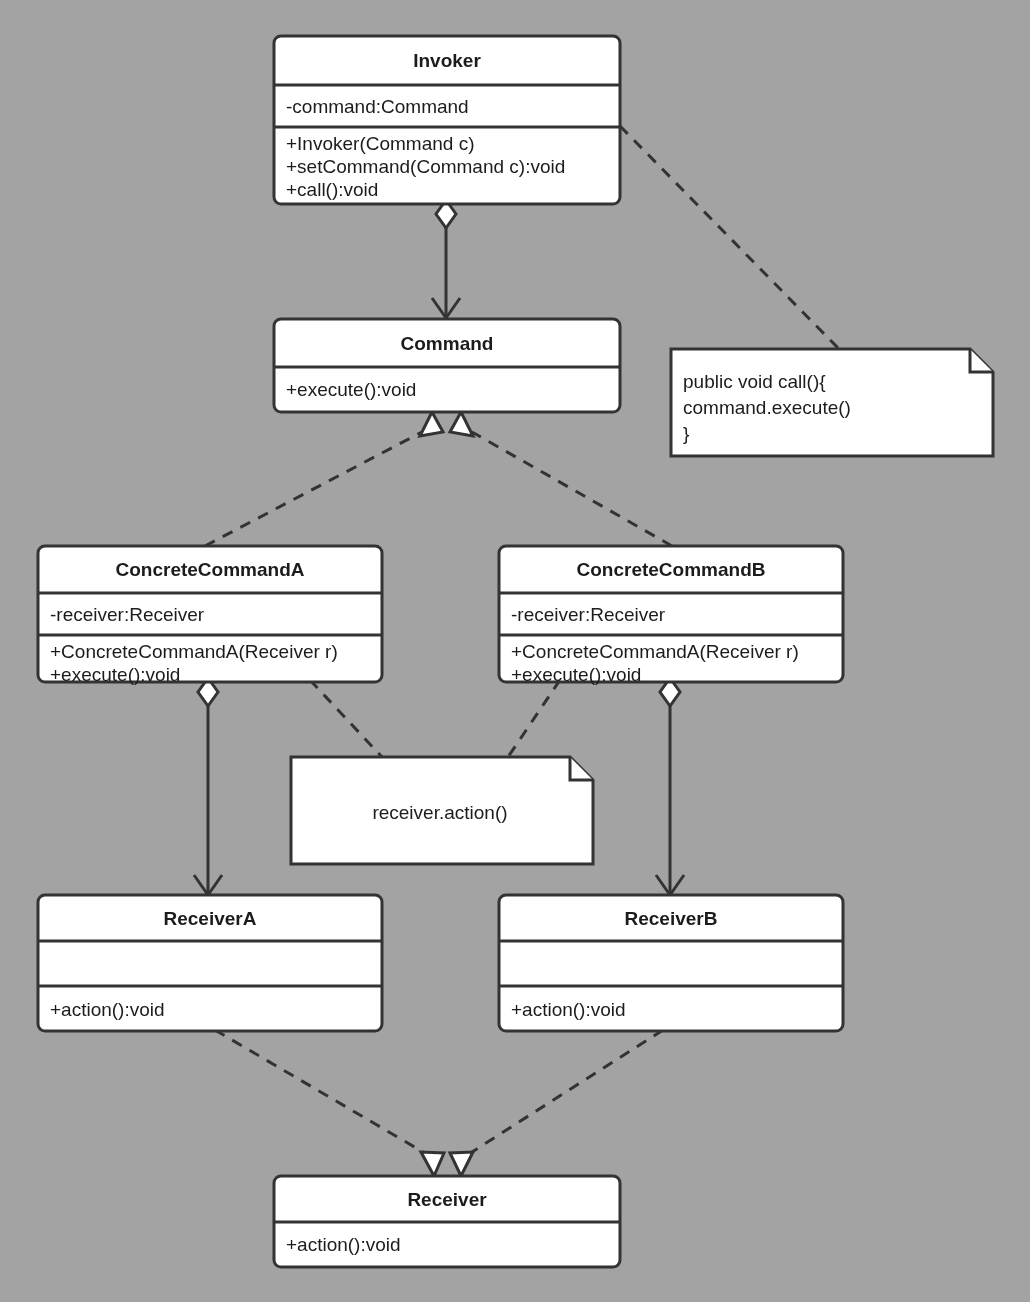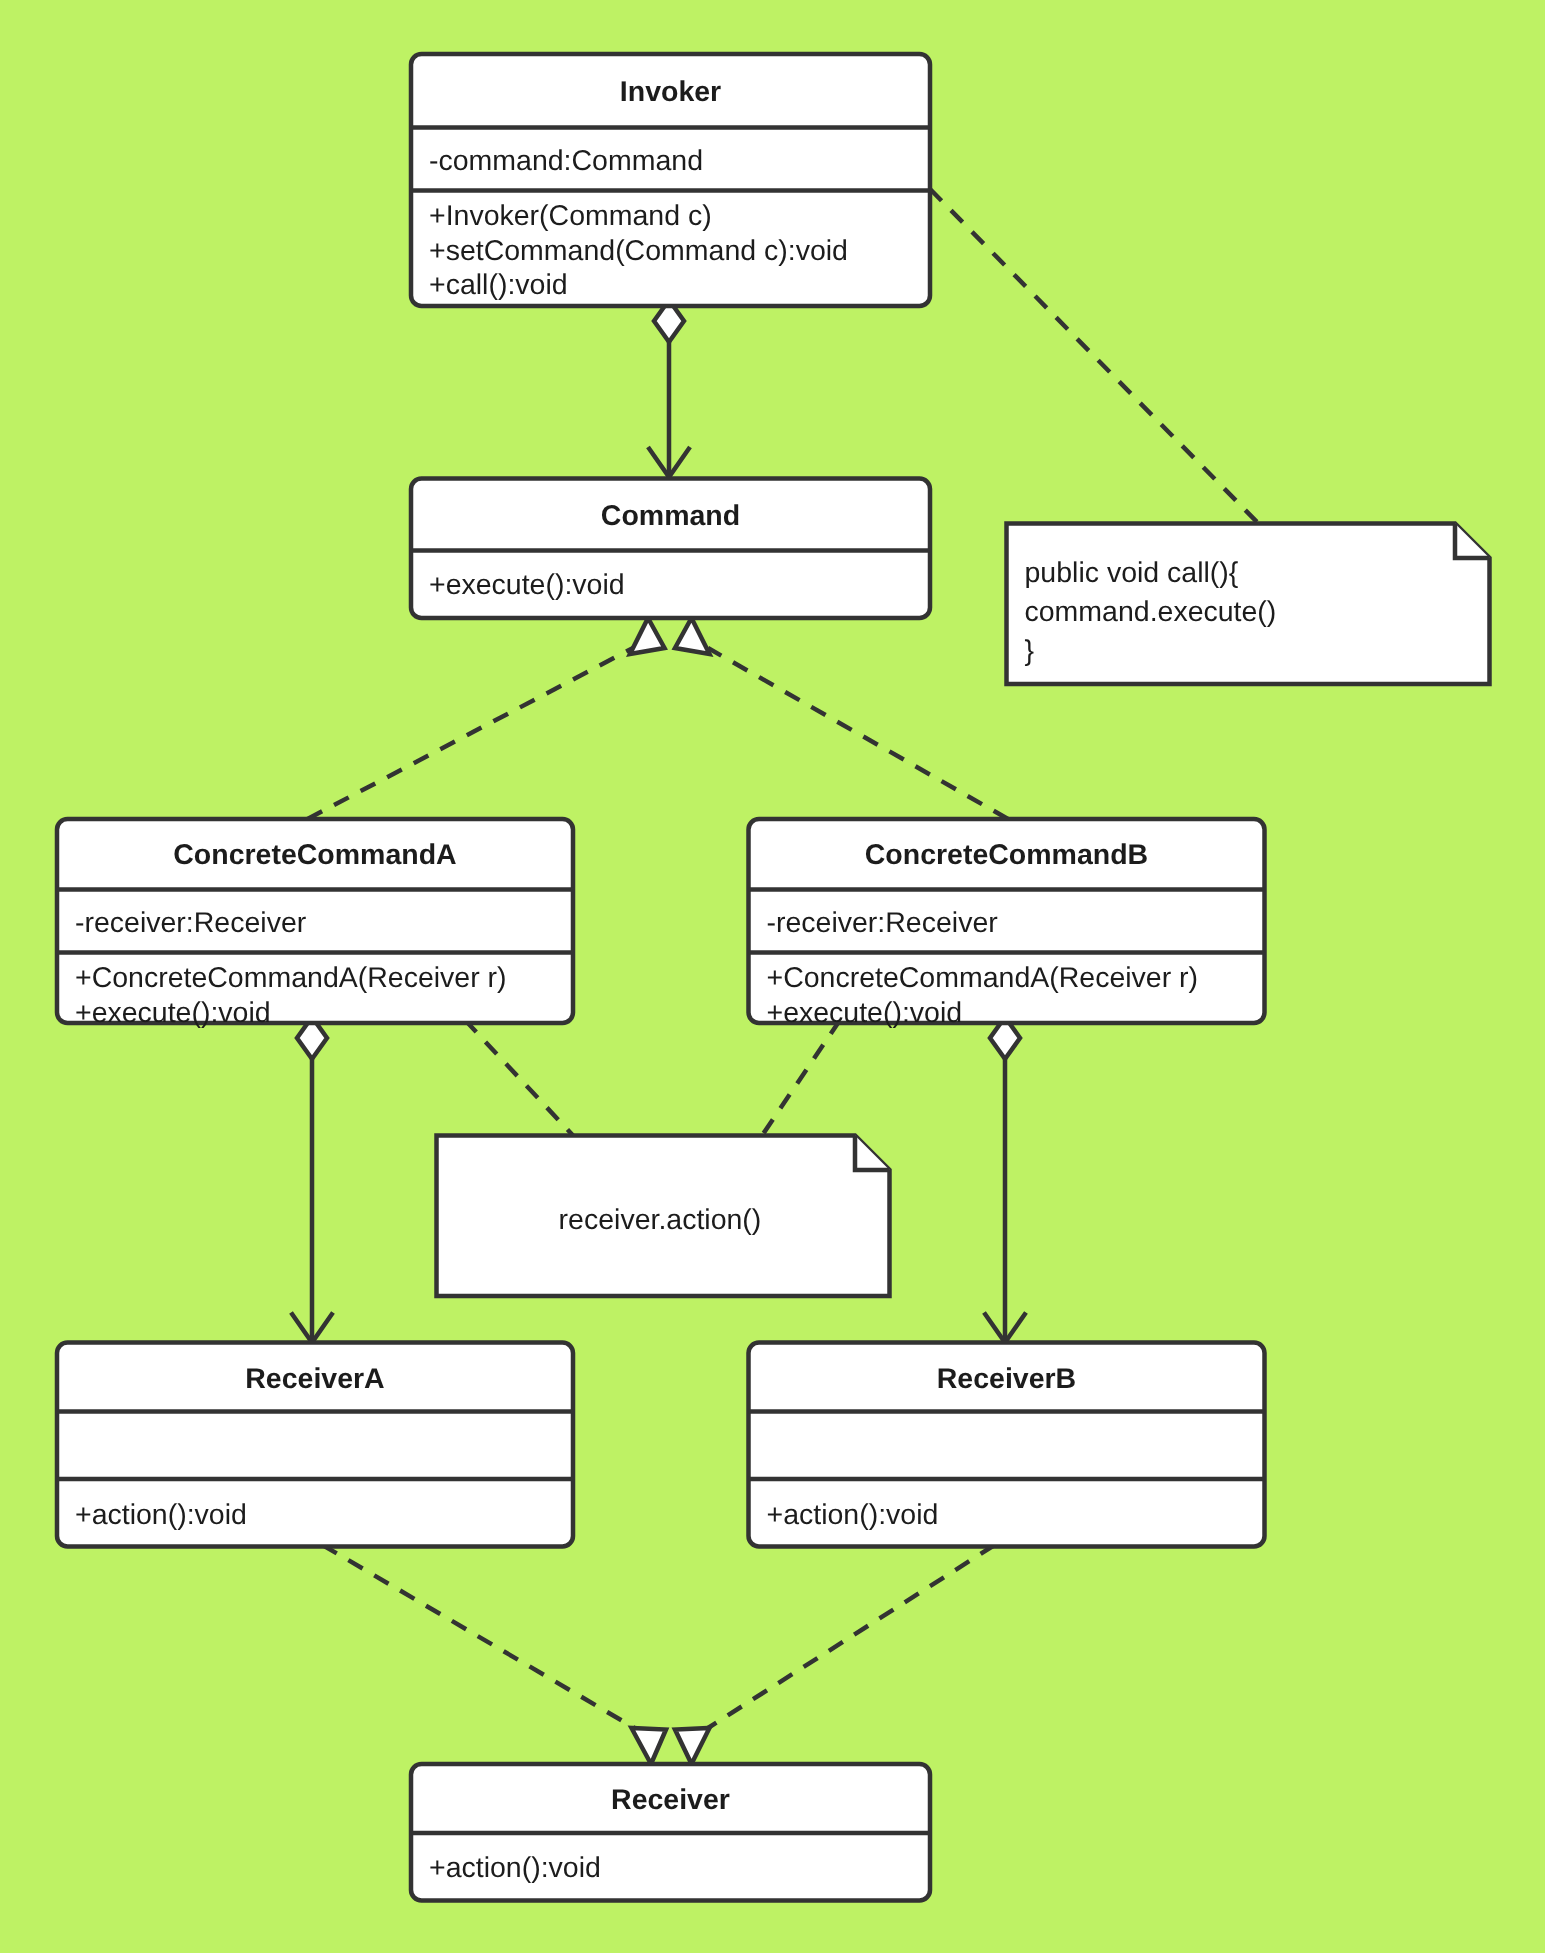--- a/index.html
+++ b/index.html
@@ -10,21 +10,21 @@
   body {
     width: 1030px;
     height: 1302px;
     font-family: "Liberation Sans", sans-serif;
     overflow: hidden;
   }
   #diagram-root {
     position: relative;
     width: 1030px;
     height: 1302px;
-    background: #bef264;
+    background: #a3a3a3;
   }
   svg.diagram {
     display: block;
     width: 1030px;
     height: 1302px;
   }
   .cls-box {
     fill: #ffffff;
     stroke: #333333;
     stroke-width: 3;

